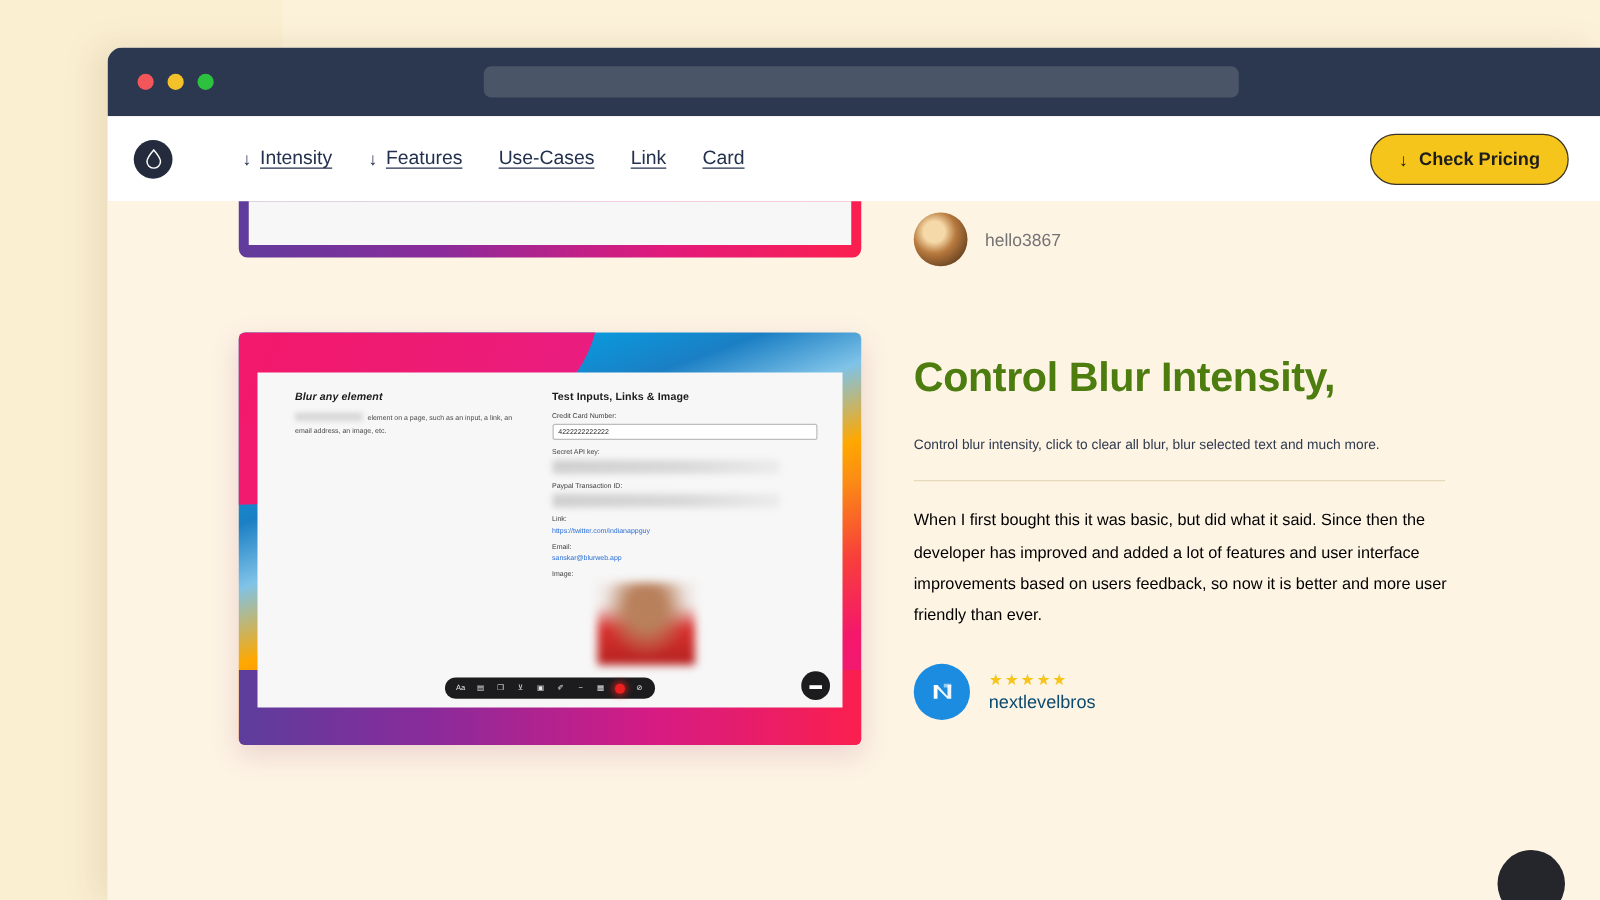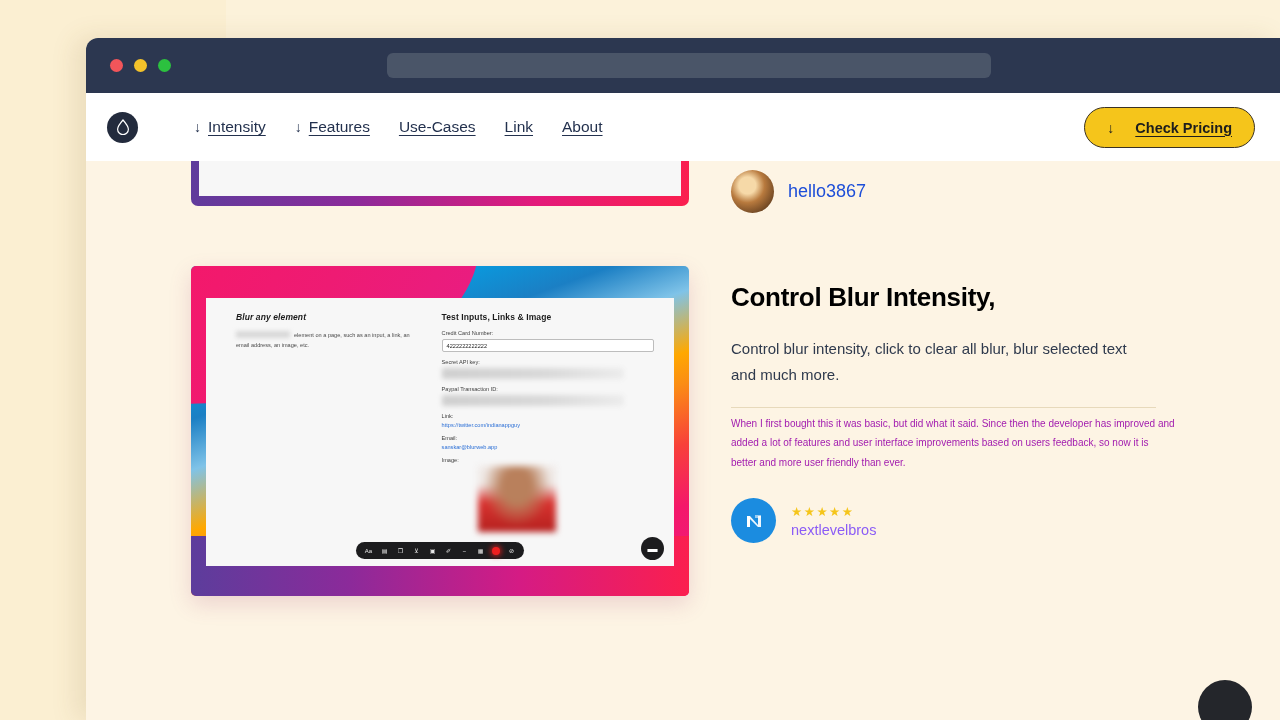--- a/index.html
+++ b/index.html
@@ -77,21 +77,21 @@
   .arrow-down { font-size: 14px; line-height: 1; }
   .cta {
     position: absolute; right: 25px; top: 14px;
     height: 41px; padding: 0 22px;
     background: #f5c51b; border: 1.5px solid #3a3224;
     border-radius: 21px;
     display: flex; align-items: center; gap: 9px;
     color: #1d1d1d; font-size: 14.5px; font-weight: 700;
     cursor: pointer;
   }
-  .cta .lbl { text-decoration: underline; text-underline-offset: 3px; margin-left: 12px; }
+  .cta .lbl { text-underline-offset: 3px; }
 
   
   .page {
     position: relative; height: 559px;
     background: #fdf4e4;
     overflow: hidden;
   }
 
   
   .frag-card {
@@ -106,21 +106,21 @@
   }
   .frag-review {
     position: absolute; left: 645px; top: 9px;
     display: flex; align-items: center; gap: 14px;
   }
   .frag-avatar {
     width: 43px; height: 43px; border-radius: 50%;
     background: radial-gradient(circle at 38% 36%, #f6d9a8 0 22%, #b87a3e 45%, #6b4422 78%, #3c2512 100%);
     flex: none;
   }
-  .frag-name { color: #1d4ed8; font-size: 18px; }
+  .frag-name { color: #737373; font-size: 14px; }
 
   
   .demo-shell {
     position: absolute; left: 105px; top: 105px;
     width: 498px; height: 330px;
     border-radius: 5px;
     overflow: hidden;
     background:
       linear-gradient(160deg,
         #00aeef 0%, #00a8ec 14%,
@@ -214,48 +214,48 @@
     background: #1c1c1e;
     display: flex; align-items: center; justify-content: center;
     color: #fff; font-size: 10px;
   }
 
   
   .feature-text {
     position: absolute; left: 645px; top: 117px; width: 455px;
   }
   .feature-title {
-    font-size: 26px; line-height: 1.47;
-    font-weight: 700; color: #000000;
+    font-size: 33px; line-height: 1.47;
+    font-weight: 700; color: #4d7c0f;
     letter-spacing: -0.3px;
   }
   .feature-sub {
     margin-top: 20px;
-    font-size: 15px; line-height: 1.72; color: #2f3a4d;
+    font-size: 11px; line-height: 1.72; color: #2f3a4d;
     width: 410px;
   }
   .divider {
     margin-top: 19px; width: 425px; height: 1px; background: #e7d9bb;
   }
   .feature-quote {
-    margin-top: 6px;
-    font-size: 10px; line-height: 1.95; color: #a21caf;
+    margin-top: 18px;
+    font-size: 13px; line-height: 1.95; color: #000000;
     width: 445px;
   }
   .reviewer {
     margin-top: 26px;
     display: flex; align-items: center; gap: 15px;
   }
   .rev-avatar {
     width: 45px; height: 45px; border-radius: 50%;
     background: #1b8ce0; flex: none;
     display: flex; align-items: center; justify-content: center;
   }
   .stars { color: #f5c51b; font-size: 12.5px; letter-spacing: 1.5px; }
-  .rev-name { color: #8b5cf6; font-size: 14.5px; margin-top: 3px; }
+  .rev-name { color: #0c4a6e; font-size: 14.5px; margin-top: 3px; }
 
   .page-chat {
     position: absolute; right: 28px; bottom: -14px;
     width: 54px; height: 54px; border-radius: 50%;
     background: #24262b;
   }
 </style>
 </head>
 <body>
 
@@ -290,21 +290,21 @@
         <span class="arrow-down">↓</span>
         <span class="lbl">Features</span>
       </a>
       <a class="nav-link" href="#">
         <span class="lbl">Use-Cases</span>
       </a>
       <a class="nav-link" href="#">
         <span class="lbl">Link</span>
       </a>
       <a class="nav-link" href="#">
-        <span class="lbl">About</span>
+        <span class="lbl">Card</span>
       </a>
     </div>
 
     <div class="cta">
       <span class="arrow-down">↓</span>
       <span class="lbl">Check Pricing</span>
     </div>
   </div>
 
   <div class="page">

